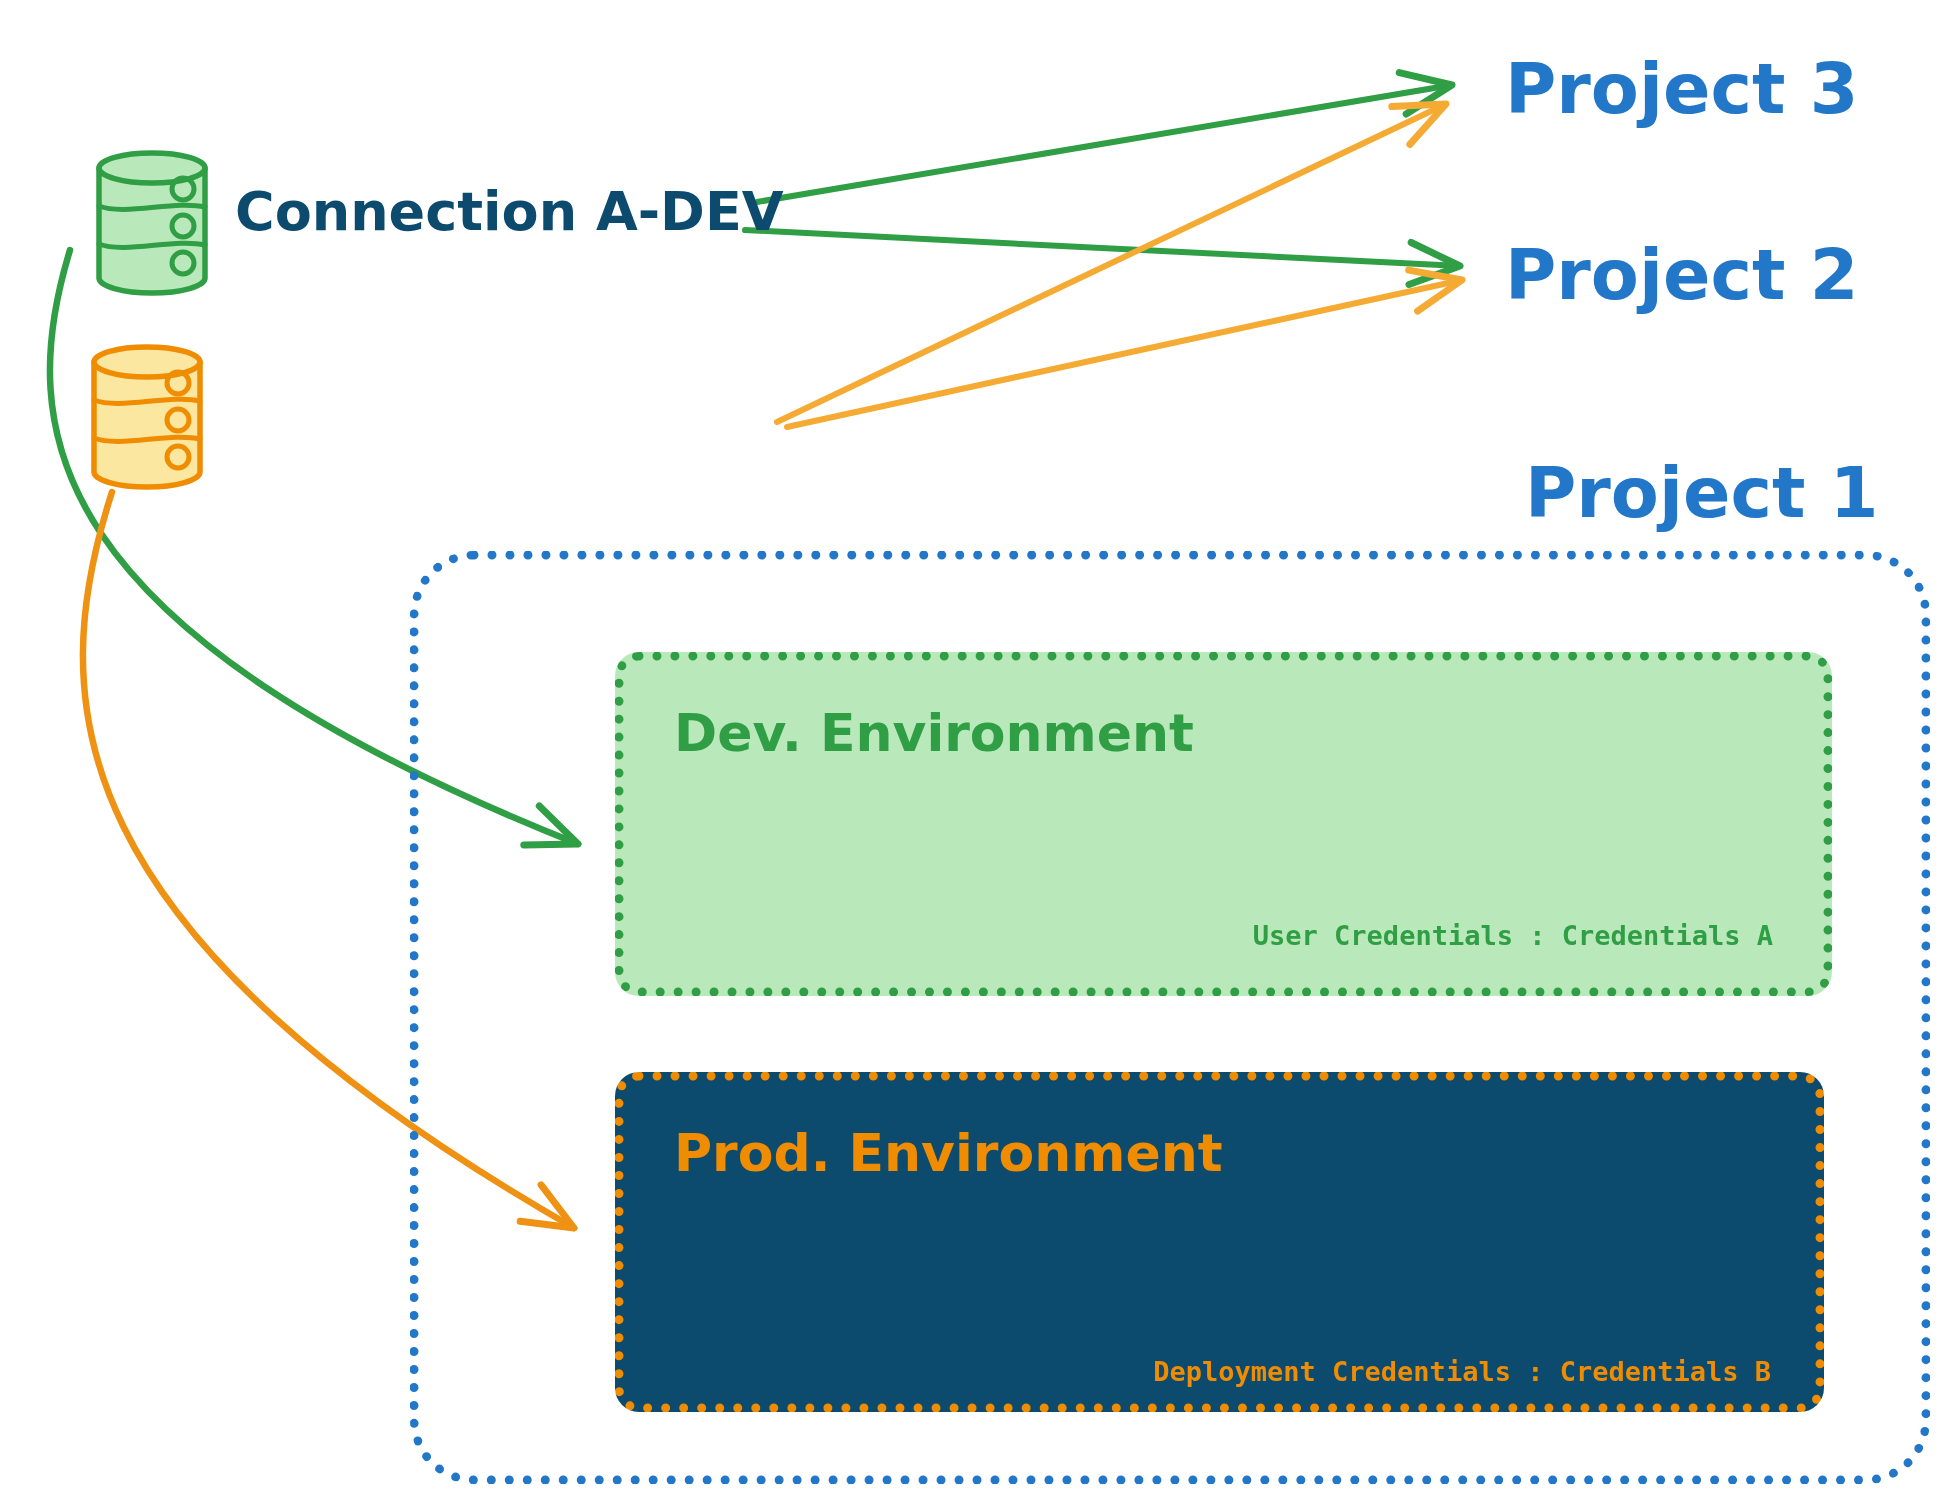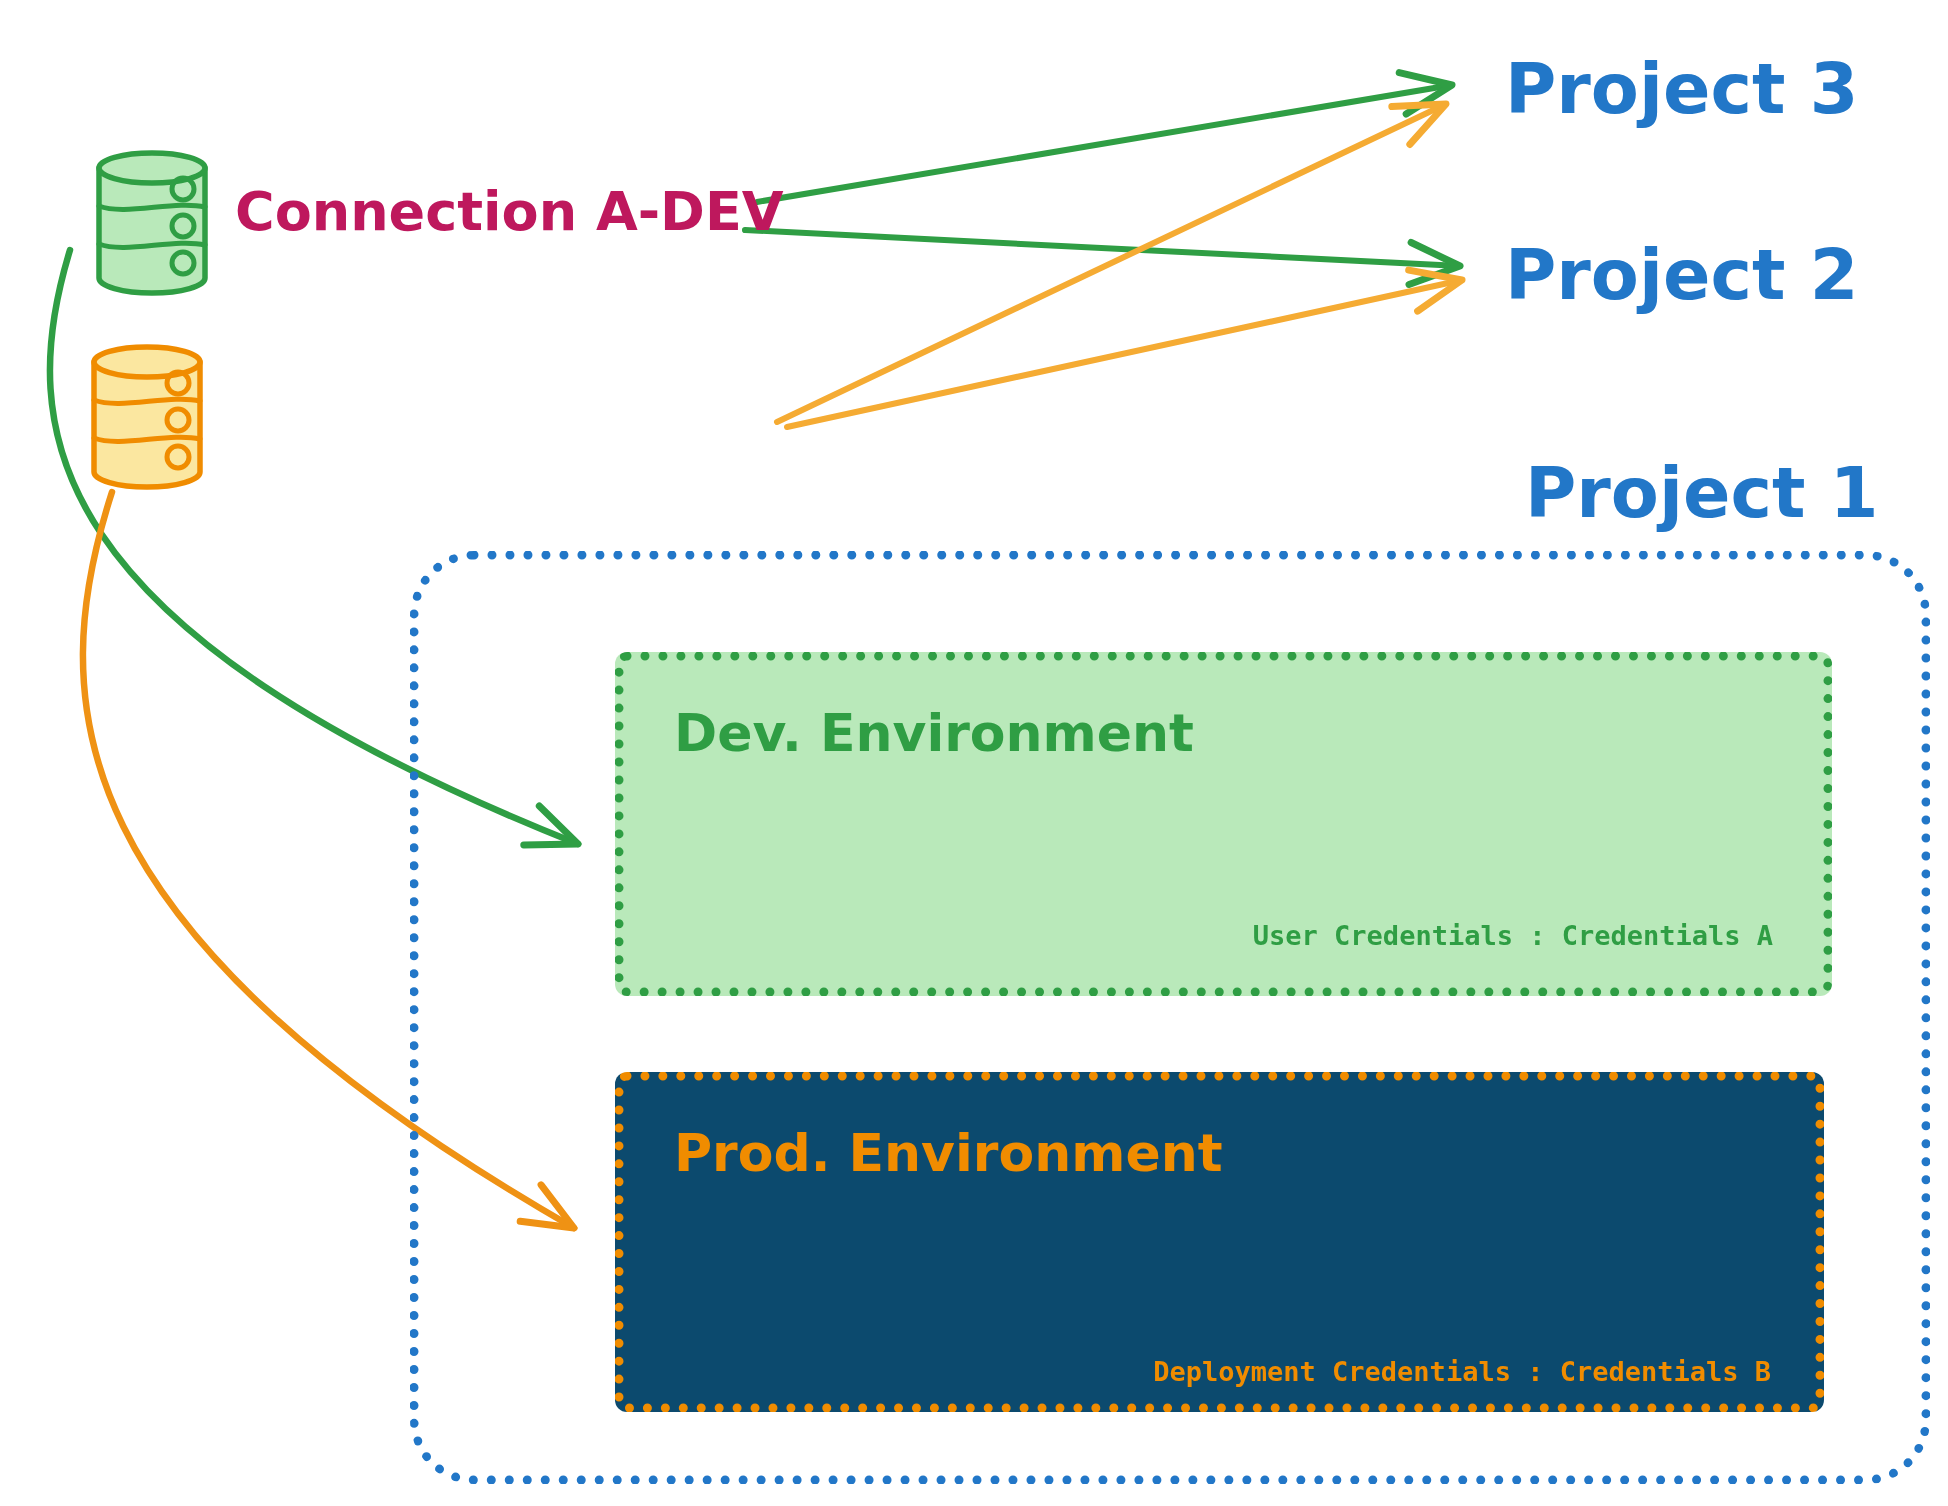--- a/index.html
+++ b/index.html
@@ -5,32 +5,32 @@
   html,body{margin:0;padding:0;background:#ffffff;}
   body{font-family:"DejaVu Sans",sans-serif;}
   .stage{position:relative;width:1948px;height:1506px;background:#ffffff;overflow:hidden;}
   .abs{position:absolute;}
   .hand{font-family:"DejaVu Sans","Liberation Sans",sans-serif;}
   .mono{font-family:"DejaVu Sans Mono","Liberation Mono",monospace;}
 
   .title{left:80px;top:25px;font-size:60px;font-weight:700;color:#1f1f1f;letter-spacing:1px;}
 
   .conn-label{font-size:54px;font-weight:600;white-space:nowrap;}
-  .conn-a{left:235px;top:180px;color:#be185d;}
+  .conn-a{left:235px;top:180px;color:#0c4a6e;}
   .conn-b{left:218px;top:384px;color:#f08c00;}
 
   .project-label{font-size:70px;font-weight:700;color:#2277c8;white-space:nowrap;}
   .p3{left:1505px;top:48px;text-align:center;}
   .p2{left:1505px;top:234px;}
   .p1{left:1525px;top:452px;}
 
   .project1-box{left:410px;top:551px;width:1520px;height:933px;
     border:9px dotted #2277c8;border-radius:64px;box-sizing:border-box;background:transparent;}
 
-  .env-box{position:absolute;box-sizing:border-box;border-radius:12px;}
+  .env-box{position:absolute;box-sizing:border-box;border-radius:24px;}
   .env-dev{left:615px;top:652px;width:1217px;height:344px;
     background:#b9e9ba;border:9px dotted #2f9e44;}
   .env-prod{left:615px;top:1072px;width:1209px;height:340px;
     background:#0c4a6e;border:9px dotted #f08c00;}
 
   .env-name{position:absolute;left:50px;top:42px;font-size:52px;font-weight:600;white-space:nowrap;}
   .env-dev .env-name{color:#2f9e44;}
   .env-prod .env-name{color:#f08c00;}
 
   .env-creds{position:absolute;font-size:27px;font-weight:700;white-space:nowrap;}

